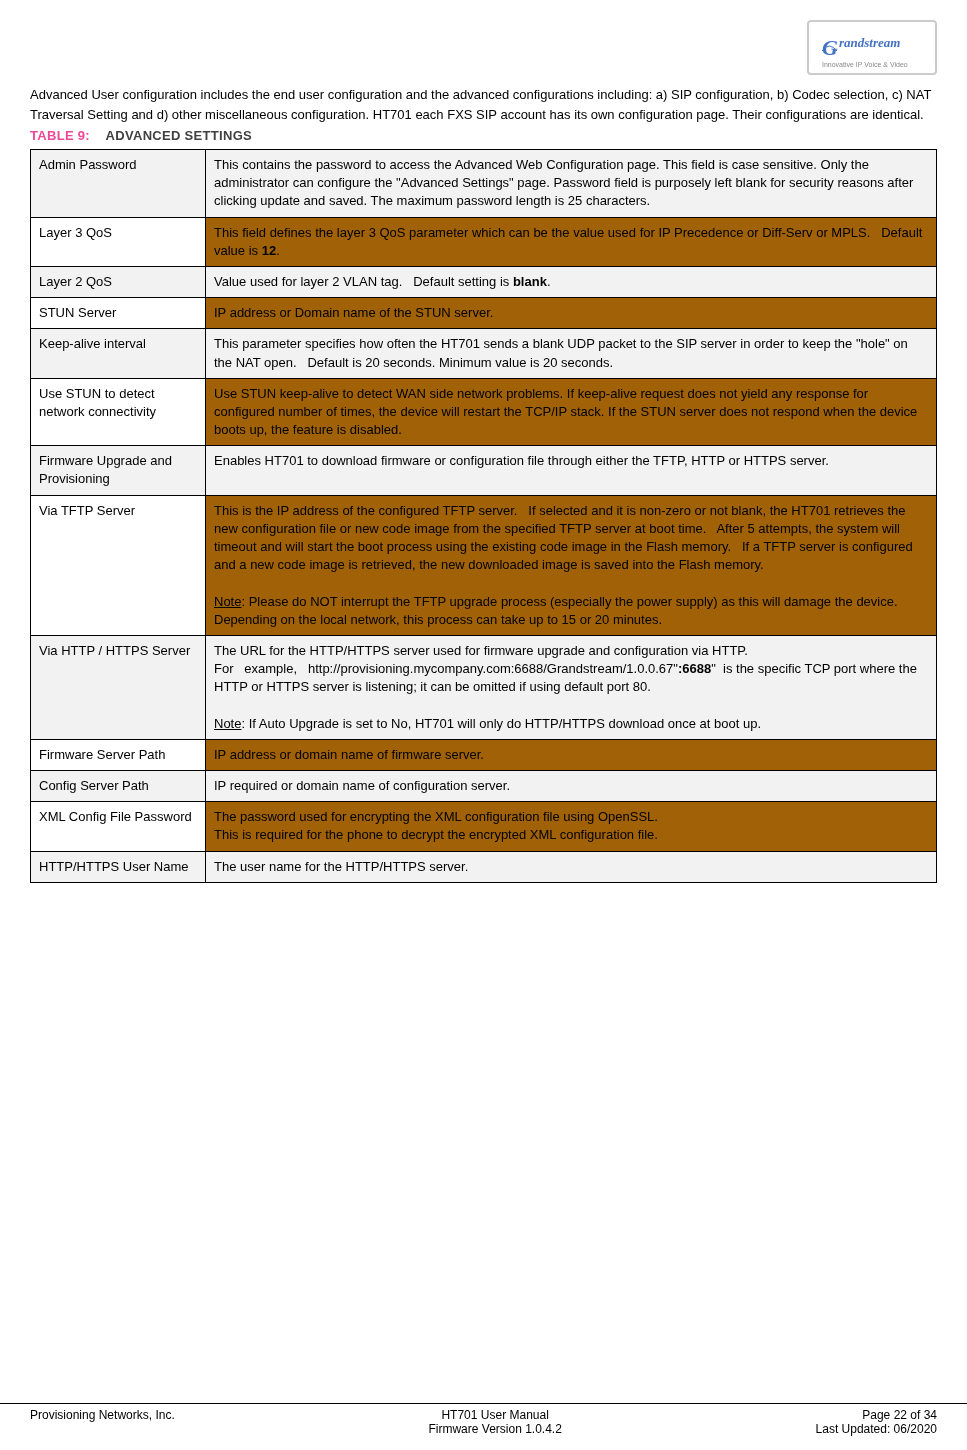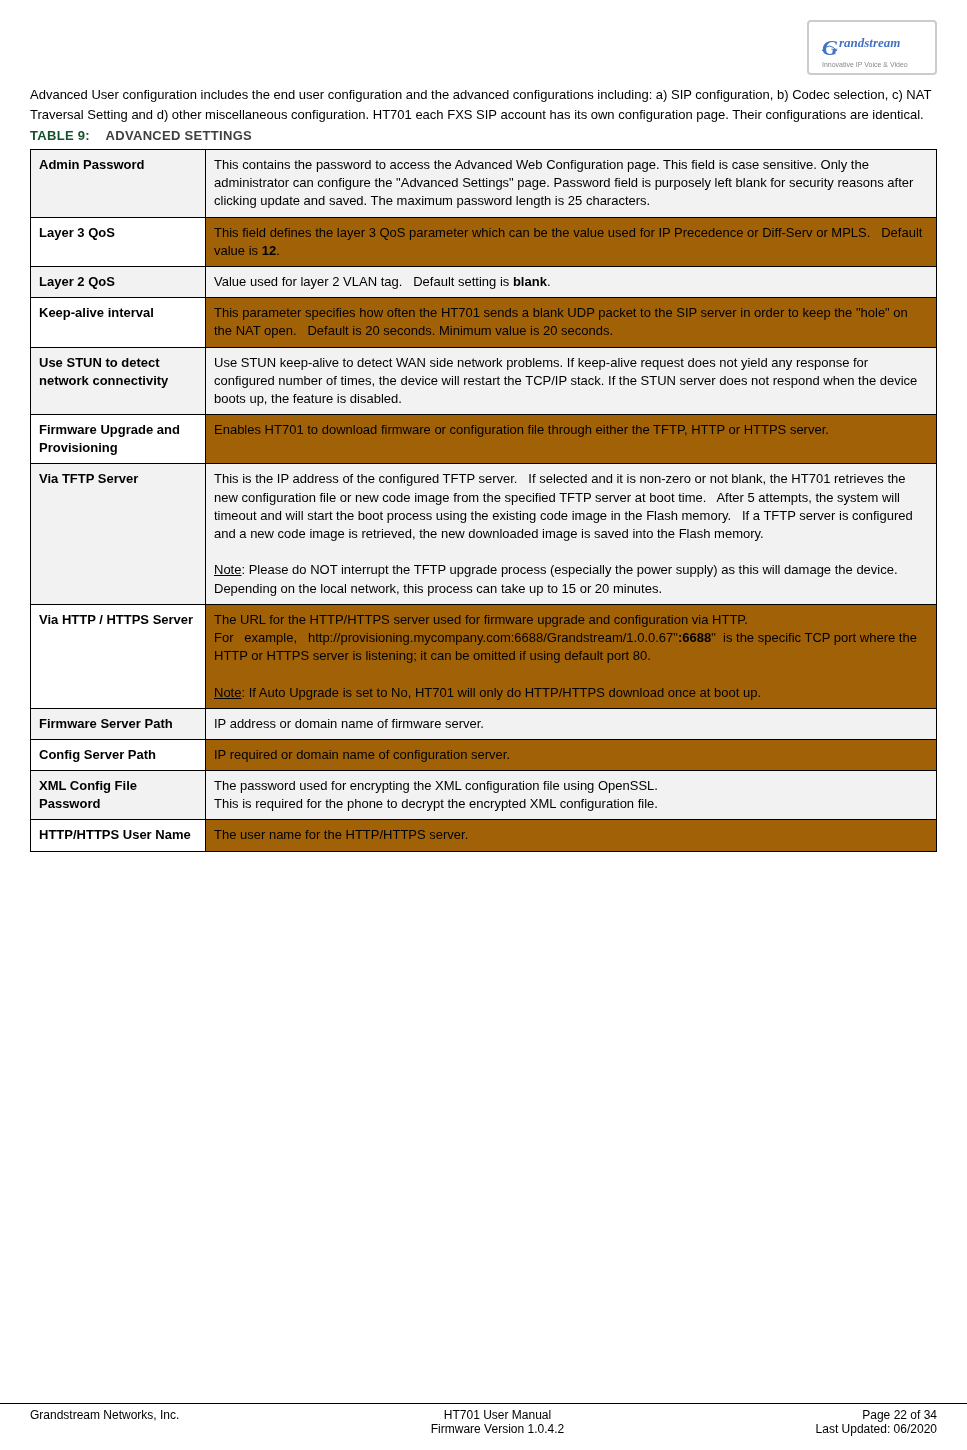--- a/index.html
+++ b/index.html
@@ -50,21 +50,21 @@
       border-collapse: collapse;
       font-size: 13px;
     }
     table th, table td {
       border: 1px solid #000;
       padding: 6px 8px;
       vertical-align: top;
       line-height: 1.4;
     }
     table tr td:first-child {
-      font-weight: bold;
+      font-weight: normal;
       width: 175px;
       background: #fff;
     }
     table tr td:last-child {
       background: #a16207;
     }
     table tr:nth-child(odd) td {
       background: #f2f2f2;
     }
     table tr:nth-child(odd) td:first-child {
@@ -107,21 +107,21 @@
         <text x="5" y="44" font-size="7" fill="#888" font-family="Arial, sans-serif">Innovative IP Voice &amp; Video</text>
 
         <path d="M 5 28 Q 12 18 20 28" stroke="#4472C4" stroke-width="1" fill="none"></path>
       </svg>
     </div>
   </div>
 
   <p class="intro-text">Advanced User configuration includes the end user configuration and the advanced configurations including: a) SIP configuration, b) Codec selection, c) NAT Traversal Setting and d) other miscellaneous configuration. HT701 each FXS SIP account has its own configuration page. Their configurations are identical.</p>
 
   <div class="table-title">
-    <span style="color:#14532d; font-variant:small-caps;">TABLE 9:</span>
+    <span style="color:#ec4899; font-variant:small-caps;">TABLE 9:</span>
     &nbsp;&nbsp;
     <span style="color:#404040; font-variant:small-caps;">ADVANCED SETTINGS</span>
   </div>
 
   <table>
 
     <tbody>
         <tr>
       <td>Admin Password</td>
       <td>This contains the password to access the Advanced Web Configuration page. This field is case sensitive. Only the administrator can configure the "Advanced Settings" page. Password field is purposely left blank for security reasons after clicking update and saved. The maximum password length is 25 characters.</td>
@@ -130,20 +130,24 @@
     <tr>
       <td>Layer 3 QoS</td>
       <td>This field defines the layer 3 QoS parameter which can be the value used for IP Precedence or Diff-Serv or MPLS.&nbsp;&nbsp; Default value is <span class="bold">12</span>.</td>
     </tr>
 
     <tr>
       <td>Layer 2 QoS</td>
       <td>Value used for layer 2 VLAN tag.&nbsp;&nbsp; Default setting is <span class="bold">blank</span>.</td>
     </tr>
 
+    <tr>
+      <td>STUN Server</td>
+      <td>IP address or Domain name of the STUN server.</td>
+    </tr>
 
     <tr>
       <td>Keep-alive interval</td>
       <td>This parameter specifies how often the HT701 sends a blank UDP packet to the SIP server in order to keep the "hole" on the NAT open.&nbsp;&nbsp; Default is 20 seconds. Minimum value is 20 seconds.</td>
     </tr>
 
     <tr>
       <td>Use STUN to detect network connectivity</td>
       <td>Use STUN keep-alive to detect WAN side network problems. If keep-alive request does not yield any response for configured number of times, the device will restart the TCP/IP stack. If the STUN server does not respond when the device boots up, the feature is disabled.</td>
     </tr>
@@ -193,21 +197,21 @@
     <tr>
       <td>HTTP/HTTPS User Name</td>
       <td>The user name for the HTTP/HTTPS server.</td>
     </tr>
   </tbody>
     </table>
 
 </div>
 
 <div class="footer">
-  <div>Grandstream Networks, Inc.</div>
+  <div>Provisioning Networks, Inc.</div>
   <div class="footer-center">
     <div>HT701 User Manual</div>
     <div>Firmware Version 1.0.4.2</div>
   </div>
   <div style="text-align:right;">
     <div>Page 22 of 34</div>
     <div>Last Updated: 06/2020</div>
   </div>
 </div>
 

